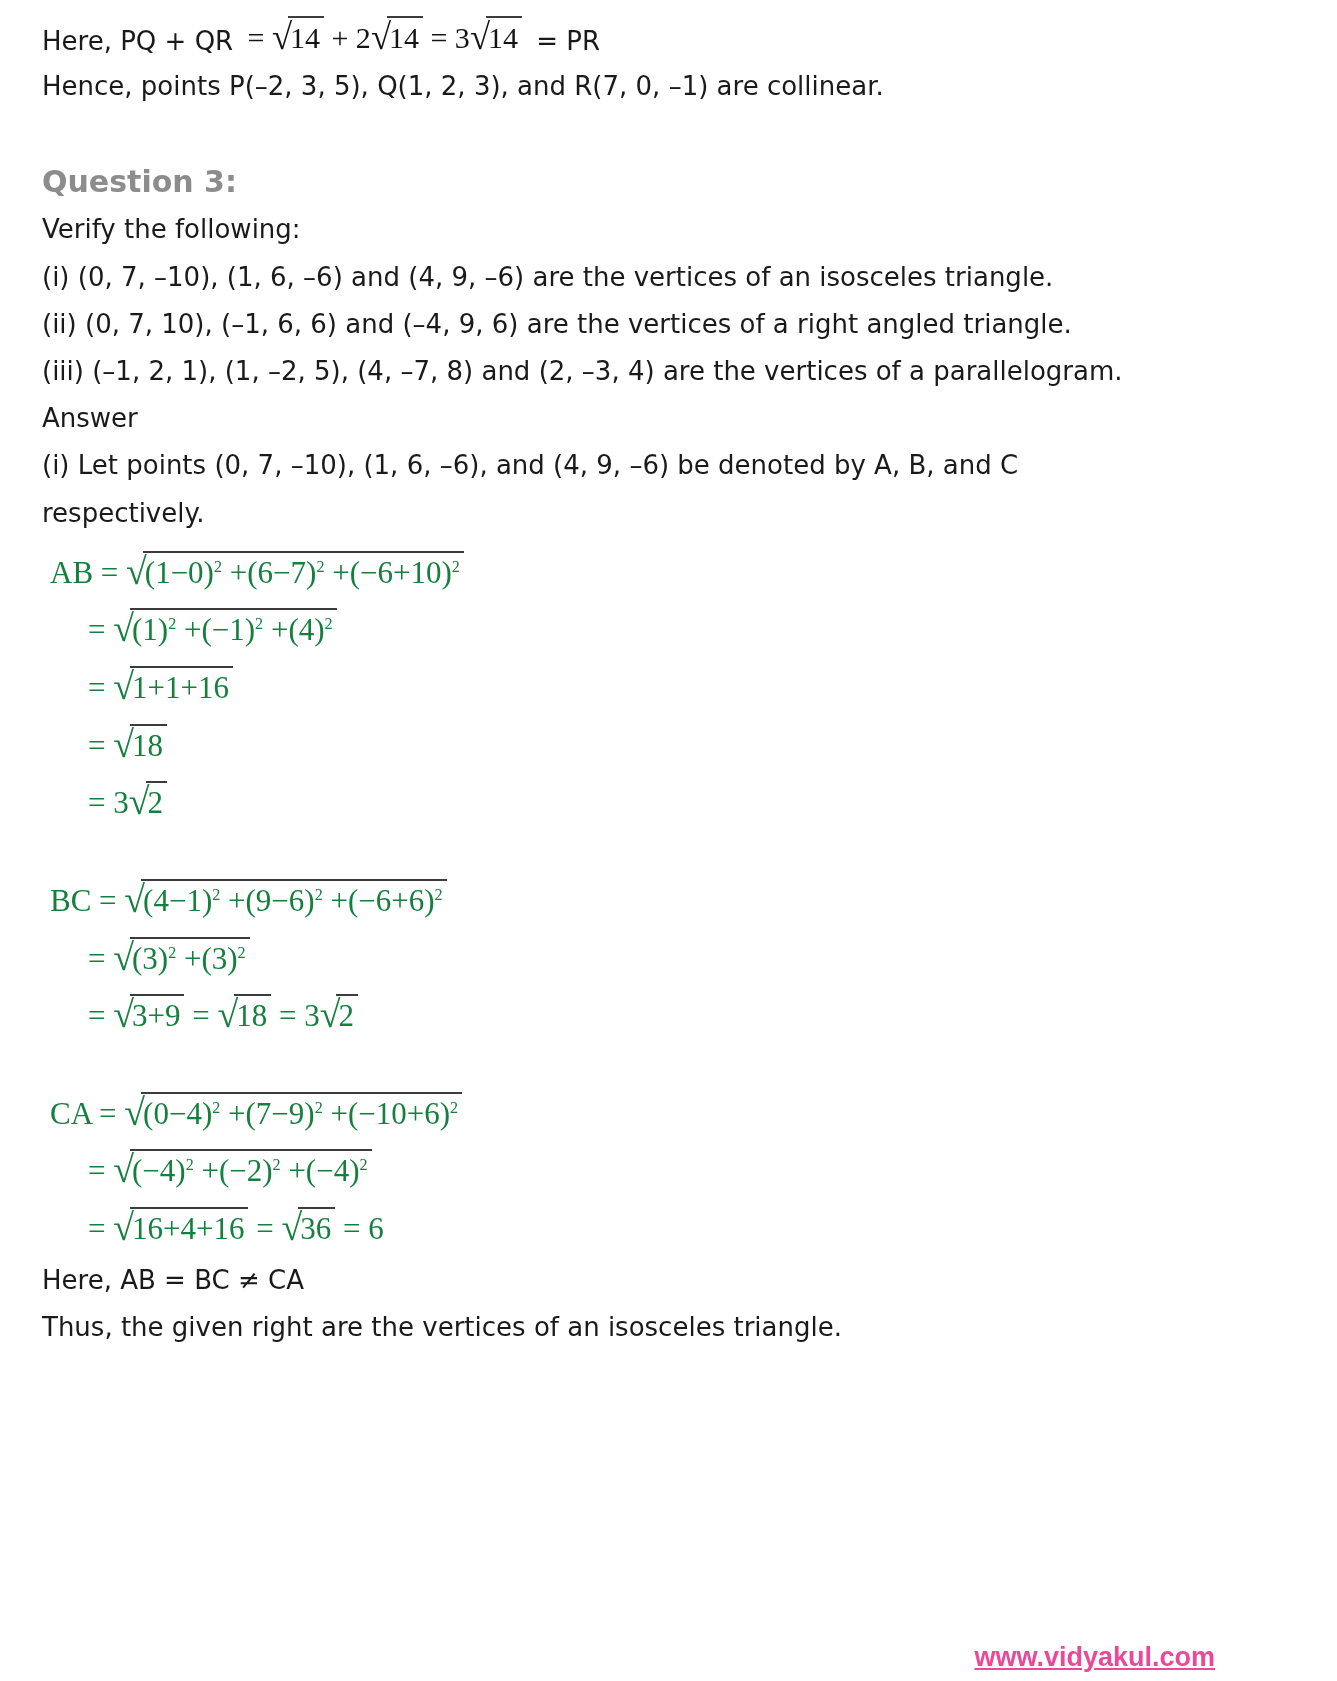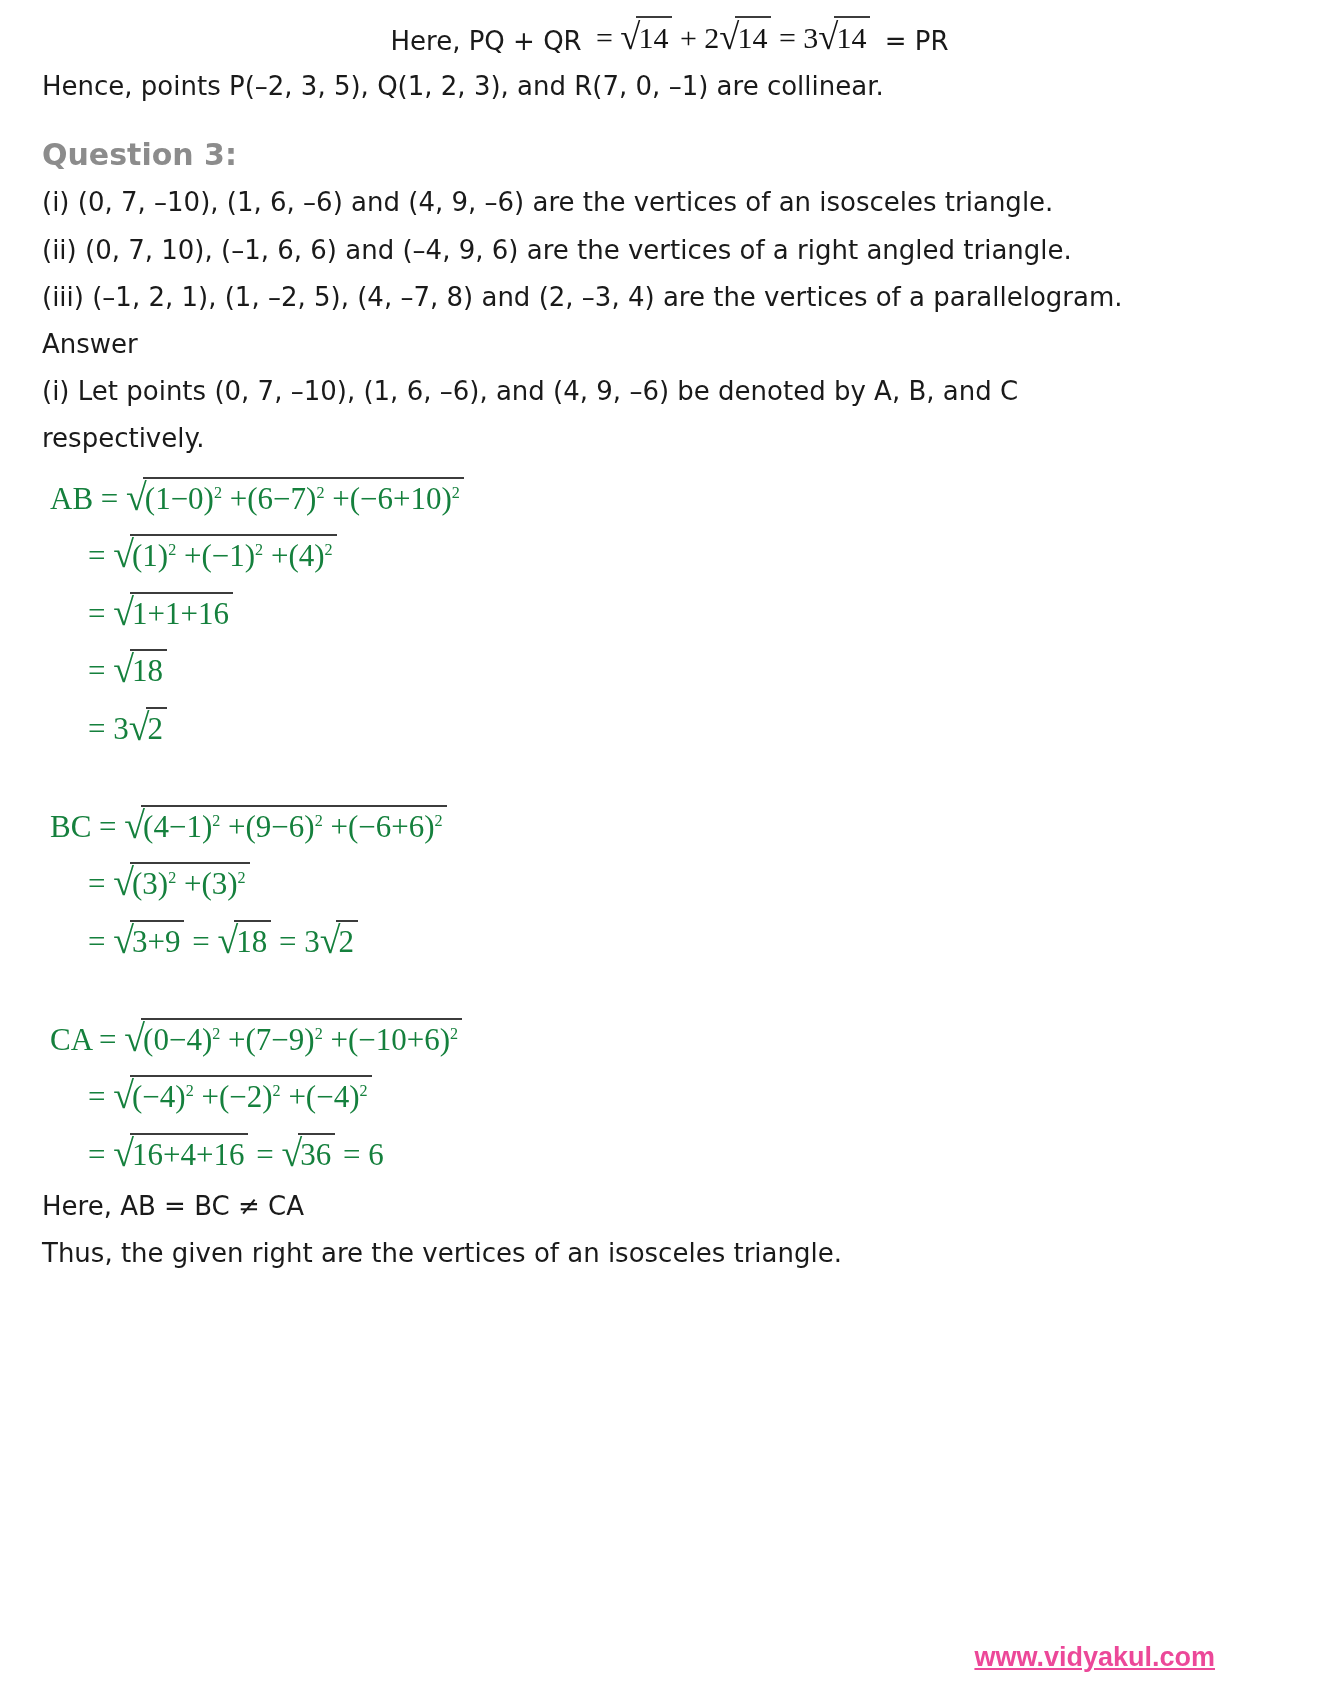--- a/index.html
+++ b/index.html
@@ -15,28 +15,28 @@
   }
   .content { padding: 16px 40px 0 42px; }
 
   
   .t {
     font-size: 26px;
     line-height: 1.2;
     margin: 0 0 16px 0;
     color: #1a1a1a;
   }
-  .intro1 { margin-bottom: 14px; text-align: center; }
+  .intro1 { margin-bottom: 14px; }
 
   
   .qhead {
     font-size: 30px;
     font-weight: bold;
     color: #8c8c8c;
-    margin: 35px 0 14px 0;
+    margin: 62px 0 14px 0;
     line-height: 1.2;
   }
   .answer-para { margin-bottom: 16px; }
 
   
   .eq-block {
     margin: 22px 0 58px 8px;
     font-family: "Liberation Serif", "DejaVu Serif", serif;
     color: #15803d;
   }
@@ -98,20 +98,21 @@
   <div class="content">
 
     <p class="t intro1">
       <span>Here, PQ + QR </span><span class="math-inline">= <span class="sqrt"><span class="rad-sign">√</span><span class="radicand">14</span></span> + 2<span class="sqrt"><span class="rad-sign">√</span><span class="radicand">14</span></span> = 3<span class="sqrt"><span class="rad-sign">√</span><span class="radicand">14</span></span></span><span> = PR</span>
     </p>
 
     <p class="t">Hence, points P(–2, 3, 5), Q(1, 2, 3), and R(7, 0, –1) are collinear.</p>
 
     <h2 class="qhead" style="color: rgb(140, 140, 140);">Question 3:</h2>
 
+    <p class="t">Verify the following:</p>
     <p class="t">(i) (0, 7, –10), (1, 6, –6) and (4, 9, –6) are the vertices of an isosceles triangle.</p>
     <p class="t">(ii) (0, 7, 10), (–1, 6, 6) and (–4, 9, 6) are the vertices of a right angled triangle.</p>
     <p class="t">(iii) (–1, 2, 1), (1, –2, 5), (4, –7, 8) and (2, –3, 4) are the vertices of a parallelogram.</p>
 
     <p class="t">Answer</p>
     <p class="t answer-para">(i) Let points (0, 7, –10), (1, 6, –6), and (4, 9, –6) be denoted by A, B, and C</p>
     <p class="t">respectively.</p>
 
     <div class="eq-block">
         <div class="eq-line">AB = <span class="sqrt"><span class="rad-sign">√</span><span class="radicand">(1−0)<sup>2</sup> +(6−7)<sup>2</sup> +(−6+10)<sup>2</sup></span></span></div>

